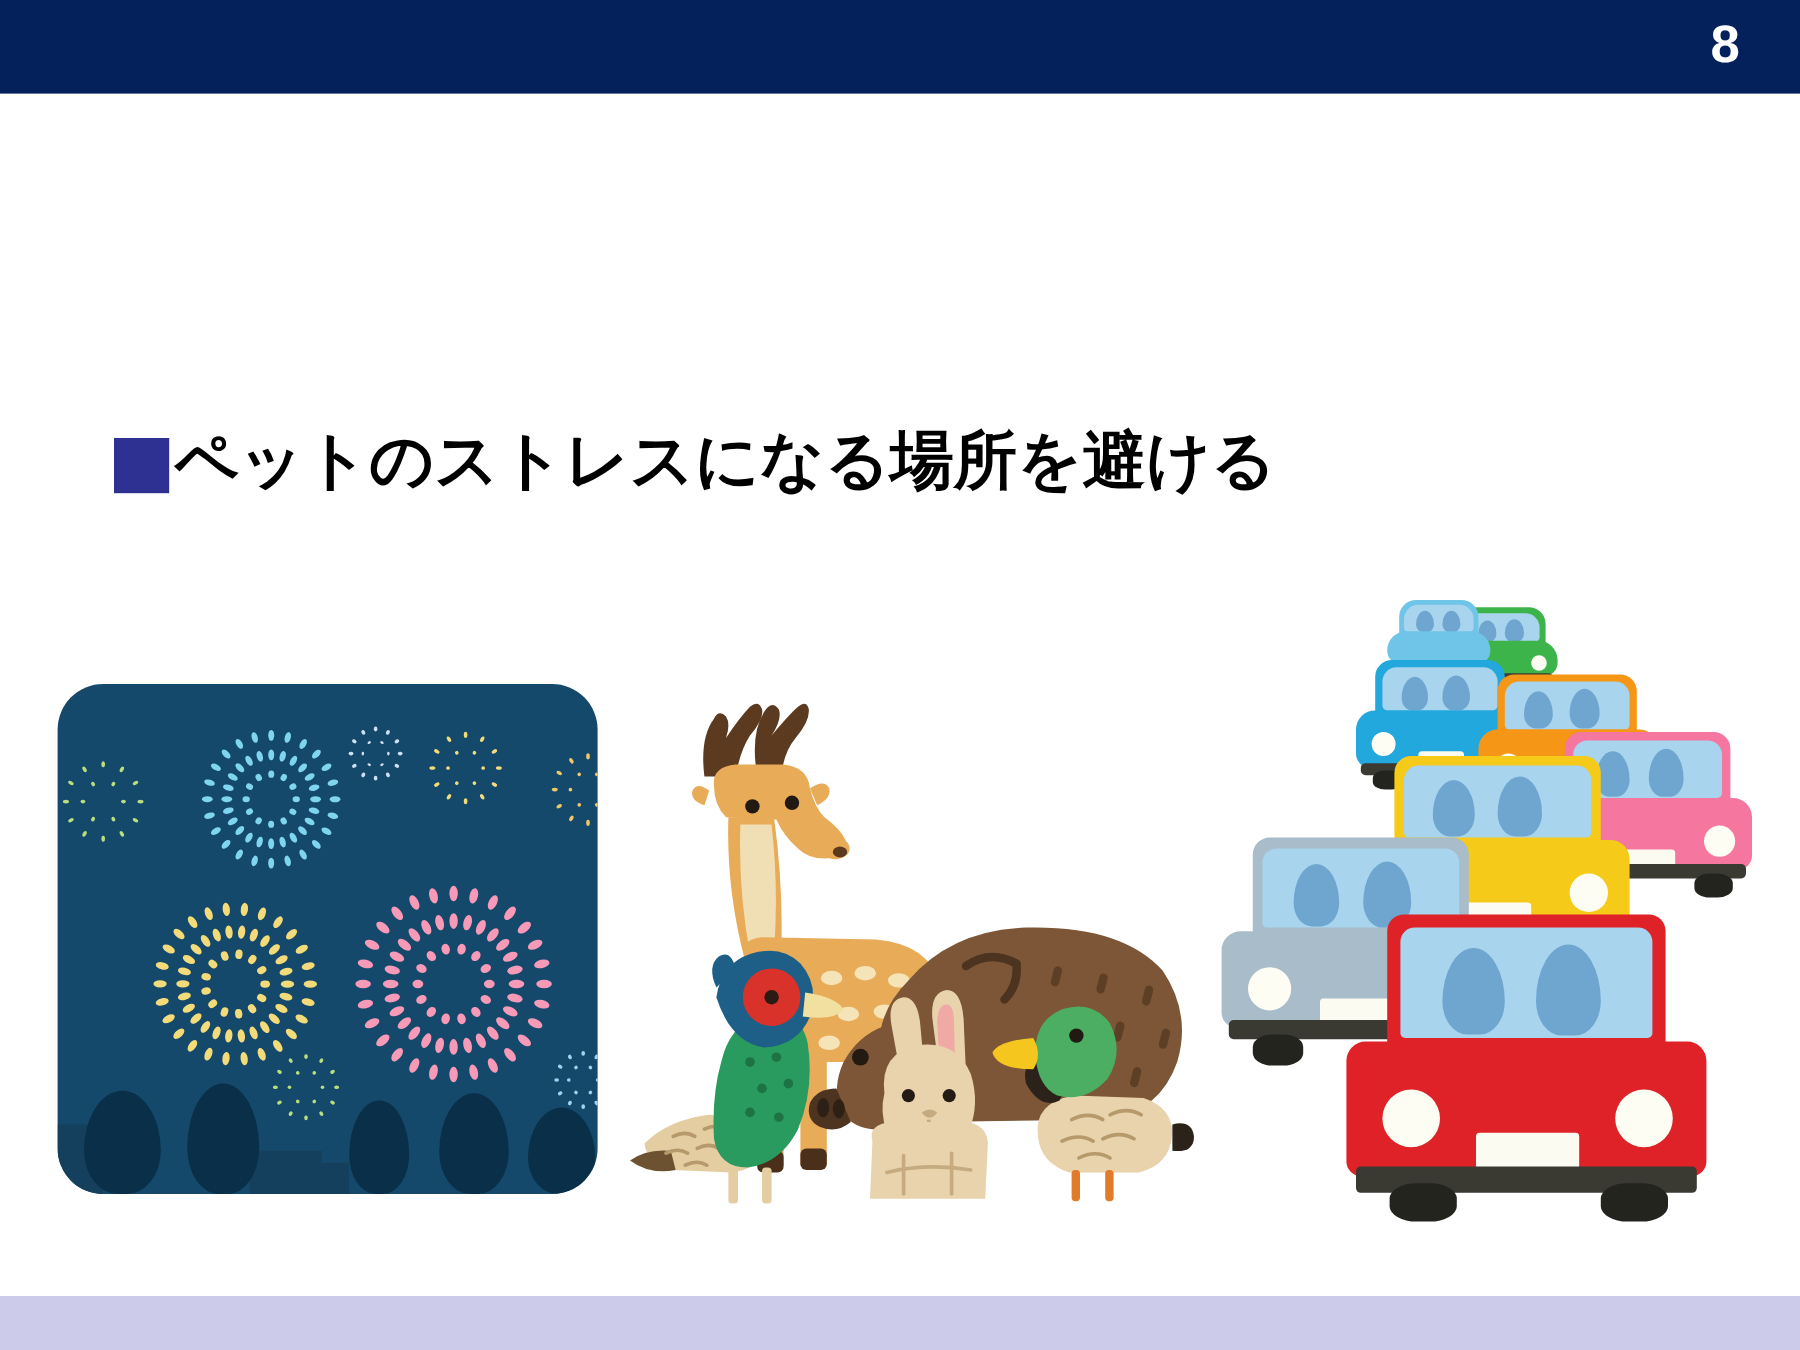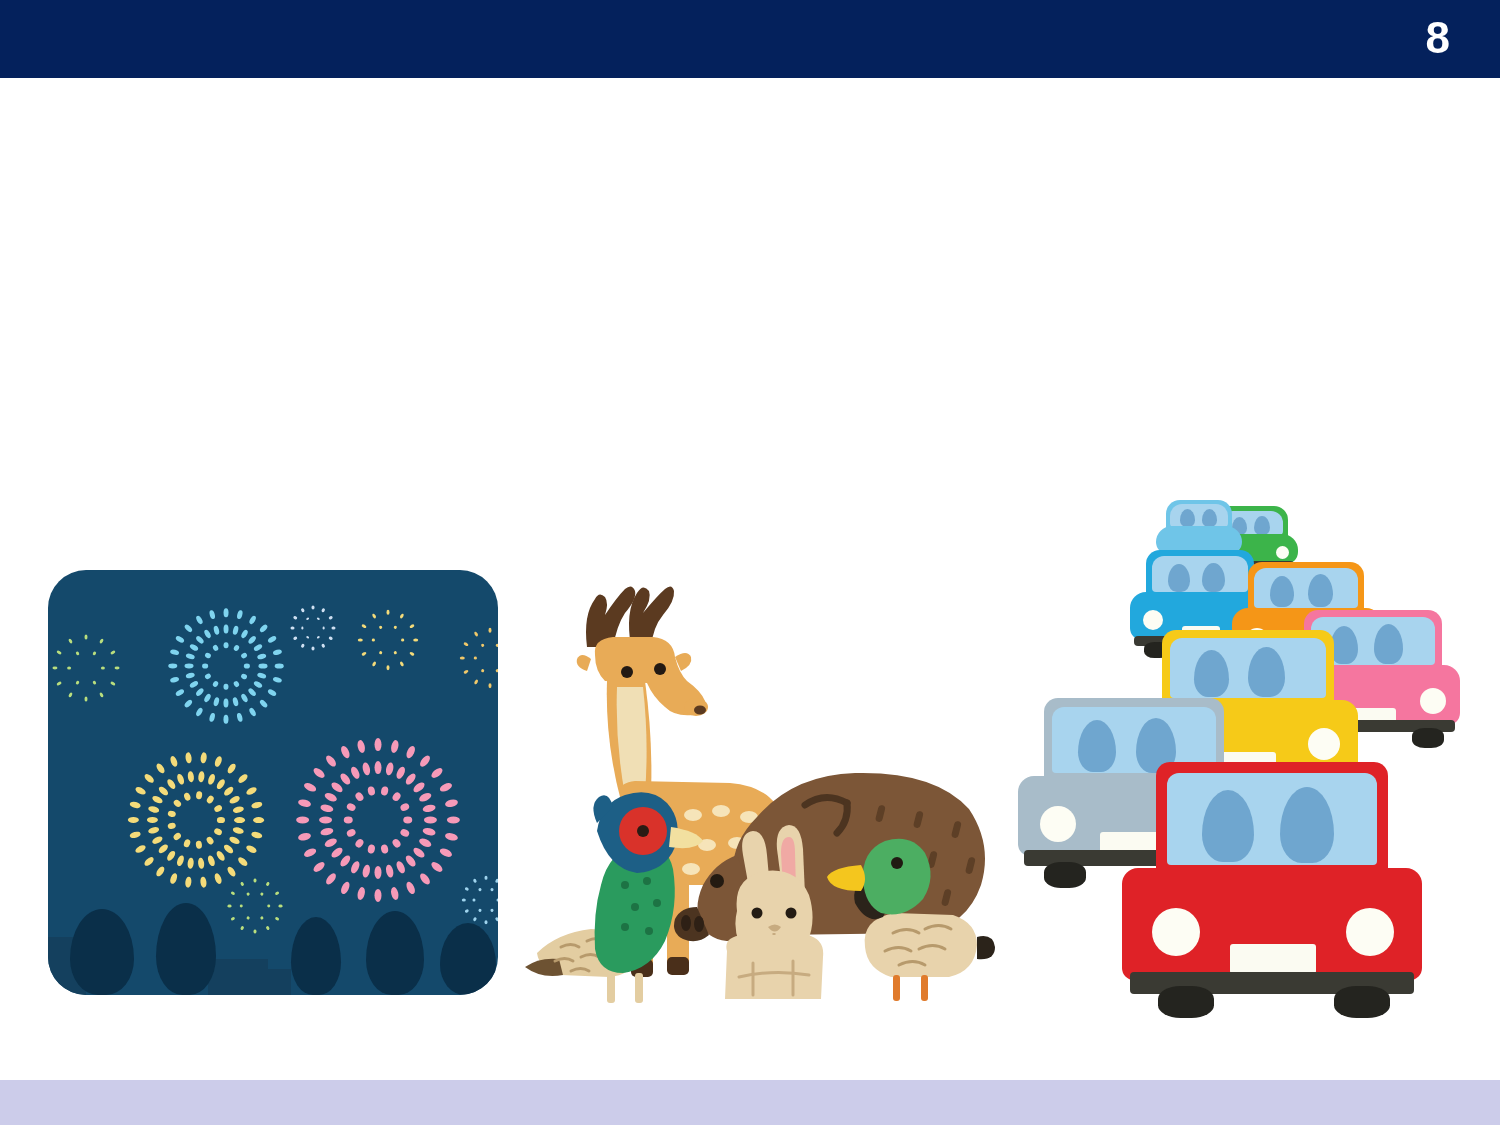--- a/index.html
+++ b/index.html
@@ -204,20 +204,24 @@
 </style>
 </head>
 <body>
 
 <div class="slide">
 
   <div class="header-bar"></div>
   <div class="page-number">8</div>
 
 
+  <div class="bullet-row">
+    <span class="bullet-square"></span>
+    <span class="bullet-text">ペットのストレスになる場所を避ける</span>
+  </div>
 
   <div class="fig-fireworks">
     <div id="fw-host">
         <div class="fw" style="left: 120px; top: 38px; width: 116px; height: 116px;">
           <i style="transform: rotate(0deg) translate(17.864px, -2.465px);">
             <b style="width: 6.496px; height: 4.93px; background: rgb(127, 212, 239);"></b>
           </i>
           <i style="transform: rotate(30deg) translate(17.864px, -2.465px);">
             <b style="width: 6.496px; height: 4.93px; background: rgb(127, 212, 239);"></b>
           </i>

